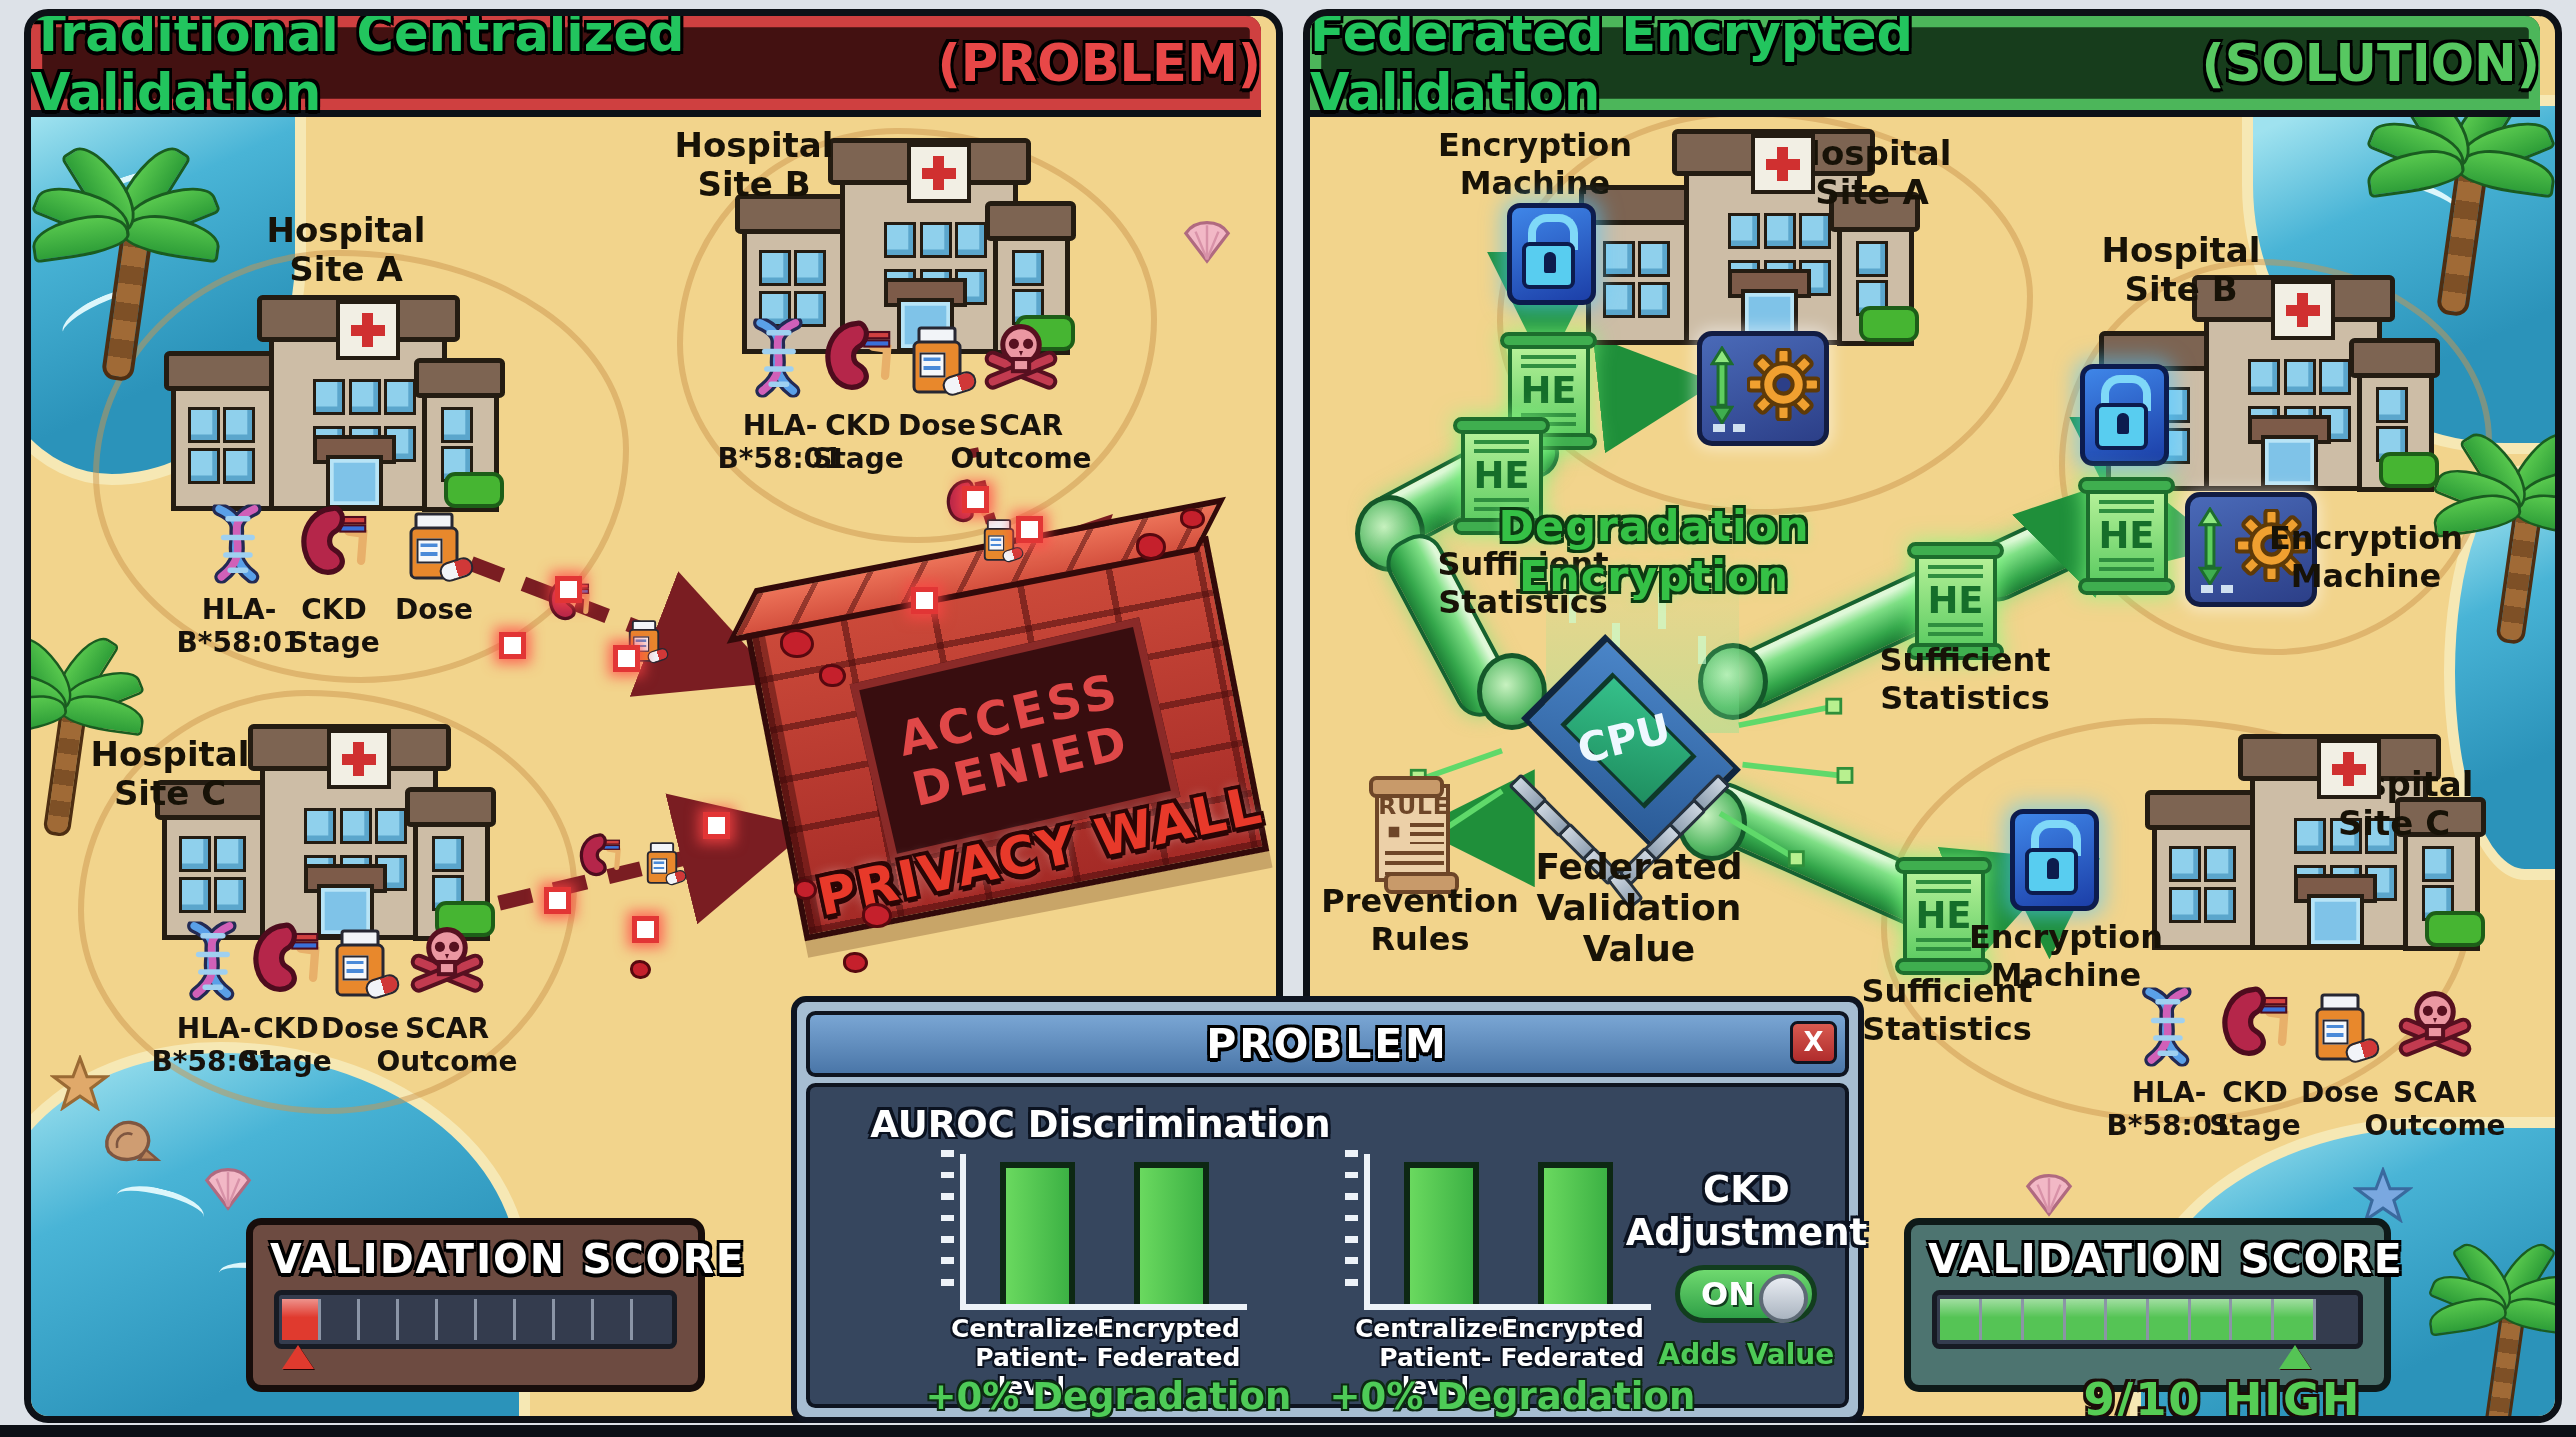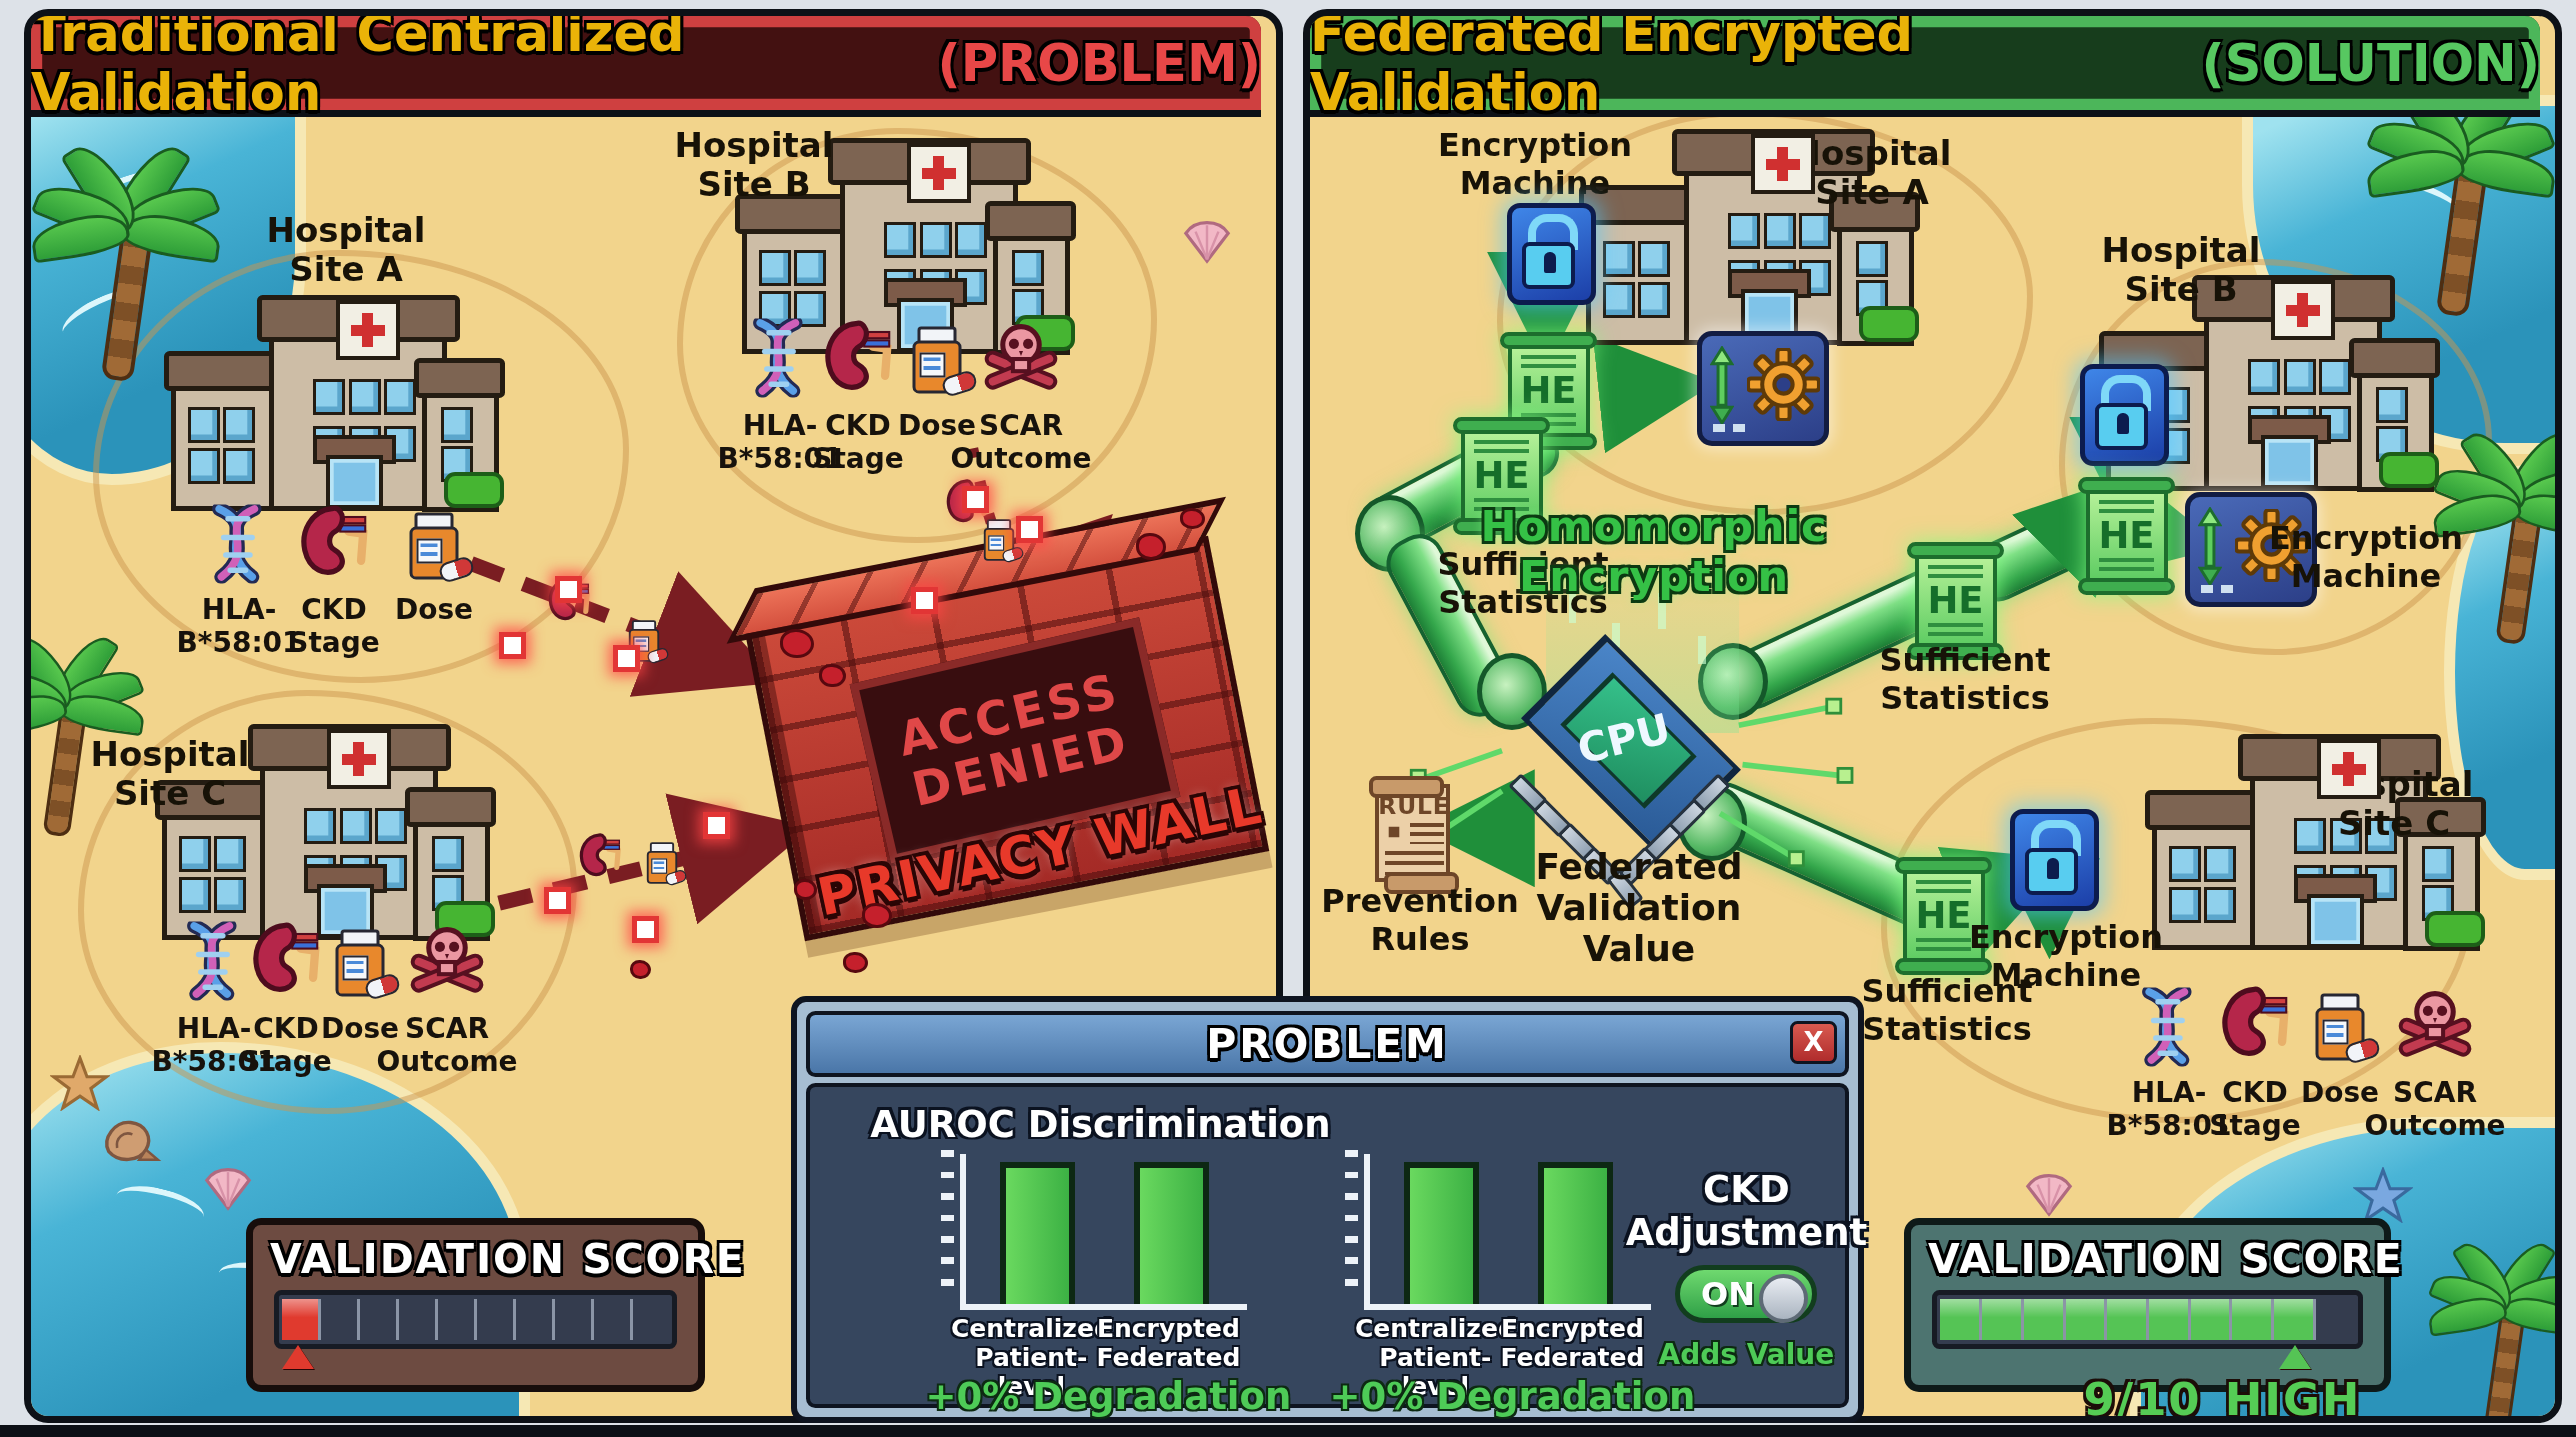--- a/index.html
+++ b/index.html
@@ -8,21 +8,21 @@
   .panel{position:absolute;top:9.4px;height:1400px;border:7.5px solid #0d1117;border-radius:24px;
          background:#f2d48c;overflow:hidden;}
   #left-panel{left:24px;width:1245px;}
   #right-panel{left:1303px;width:1245px;}
   .inner{position:absolute;left:0;top:0;width:1230px;height:1385px;}
   
   .hdr{position:absolute;left:0;top:0;right:0;height:94px;display:flex;align-items:center;justify-content:center;
        gap:19px;border-radius:15px 15px 0 0;border-bottom:7.5px solid #0d1117;}
   .hdr-red{background:#431111;box-shadow:inset 0 0 0 11.2px #cf4040;}
   .hdr-green{background:#173d1c;box-shadow:inset 0 0 0 11.2px #4cb65a;}
-  .hdr .ttl{font-size:51px;font-weight:bold;color:#eab308;}
+  .hdr .ttl{font-size:51px;font-weight:bold;color:#22c55e;}
   .hdr .tag{font-size:51px;font-weight:bold;}
   .tag-red{color:#e84747;}
   .tag-green{color:#57c861;}
   .o{text-shadow:2.8px 2.8px 0 #000,-2.8px 2.8px 0 #000,2.8px -2.8px 0 #000,-2.8px -2.8px 0 #000,0 3.7px 0 #000;}
   .ow{text-shadow:1.9px 1.9px 0 #0d2a12,-1.9px 1.9px 0 #0d2a12,1.9px -1.9px 0 #0d2a12,-1.9px -1.9px 0 #0d2a12;}
   
   .water{position:absolute;background:linear-gradient(155deg,#9fe2ef 6%,#49b4d6 32%,#2b93ba 70%);
          border:11.2px solid #f6e8b4;}
   .wave{position:absolute;width:90px;height:28px;border-top:6.6px solid #dcf6fb;border-radius:50%;}
   .isl{position:absolute;border:6.6px solid rgba(203,150,77,.5);border-radius:46% 54% 50% 50%/52% 46% 54% 48%;}
@@ -838,21 +838,21 @@
           <div class="rb"></div>
           <div class="ln1"></div>
           <div class="ln2"></div>
           <div class="tx">HE</div>
         </div>
       <div class="t blk34" style="left:213px;top:567px;text-align:center;">
         <div>Sufficient</div>
           <div>Statistics</div>
       </div>
       <div class="t green-big" style="left:344px;top:535px;text-align:center;">
-        <div>Homomorphic</div>
+        <div>Degradation</div>
           <div>Encryption</div>
       </div>
       <div class="he" style="left:597px;top:526px;">
           <div class="pg"></div>
           <div class="rt"></div>
           <div class="rb"></div>
           <div class="ln1"></div>
           <div class="ln2"></div>
           <div class="tx">HE</div>
         </div>

